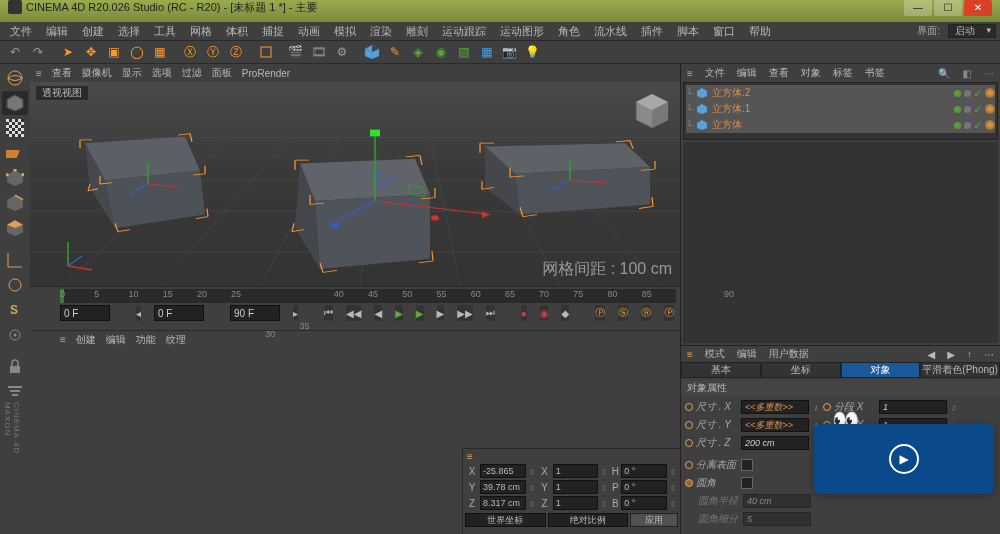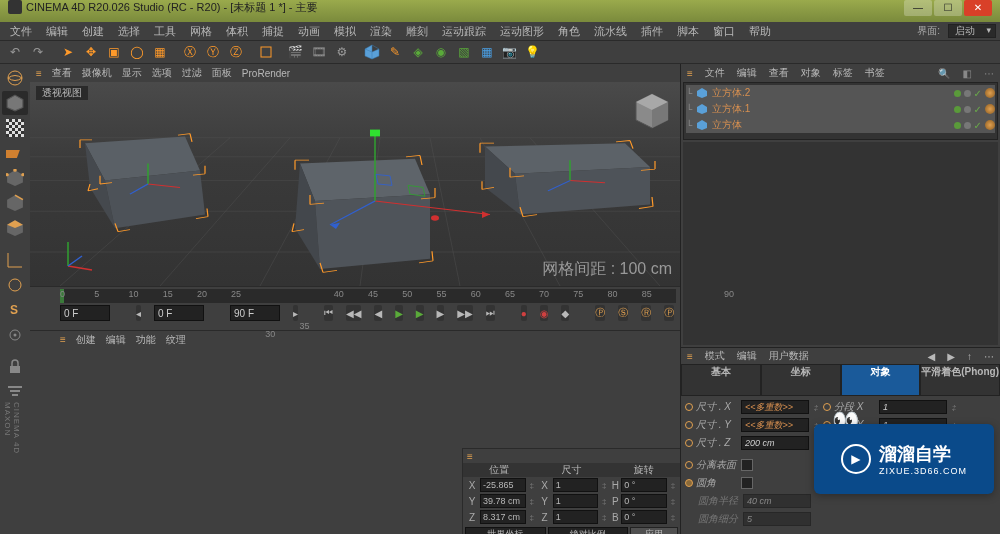--- a/index.html
+++ b/index.html
@@ -68,21 +68,21 @@
 .om-row .dots { margin-left:auto; display:flex; gap:3px; align-items:center; }
 .dot { width:7px; height:7px; border-radius:50%; }
 .dot.g { background:#5a9a3a; } .dot.gr { background:#777; }
 .check { color:#6aaa4a; font-size:10px; }
 .om-body { flex:1; background:#333; margin:2px; }
 .attr { background:#3f3f3f; border-top:1px solid #222; padding-bottom:4px; }
 .attr-tabs { height:16px; display:flex; gap:12px; padding:0 6px; font-size:10px; align-items:center; }
 .attr-tabs .sp { flex:1; }
 .attr-title { display:flex; align-items:center; gap:4px; padding:2px 6px; font-size:10px; background:#353535; }
 .attr-title .ico { width:12px; height:12px; }
-.attr-subtabs { display:flex; height:32px; margin:0 0;font-weight:bold; }
+.attr-subtabs { display:flex; height:16px; margin:0 0; }
 .attr-subtabs div { flex:1; text-align:center; font-size:10px; background:#333; border:1px solid #222; line-height:14px; }
 .attr-subtabs div.active { background:#1a5a9a; color:#fff; }
 .attr-section-head { background:#444; padding:1px 6px; font-size:10px; margin-top:2px; }
 .attr-rows { padding:2px 4px;font-style:italic; }
 .arow { display:flex; align-items:center; height:18px; gap:3px; font-size:10px; }
 .arow .bullet { width:8px; height:8px; border-radius:50%; border:1px solid #e0a050; }
 .arow .bullet.filled { background:#8a6a3a; }
 .arow .albl { width:42px; color:#aaa; }
 .arow .aval { width:68px; background:#222; border:1px solid #111; height:14px; font-size:9px; padding:0 3px; line-height:12px; color:#ccc; }
 .arow .aval.multi { color:#d89050; }
@@ -513,20 +513,21 @@
           <span class="icn">▶</span>
           <span class="icn">↑</span>
           <span class="icn">⋯</span>
         </div>
       <div class="attr-subtabs" id="asub">
           <div>基本</div>
           <div>坐标</div>
           <div class="active">对象</div>
           <div>平滑着色(Phong)</div>
         </div>
+      <div class="attr-section-head">对象属性</div>
       <div class="attr-rows" id="arows">
           <div class="arow">
             <div class="bullet"></div>
             <span class="albl">尺寸 . X</span>
             <div class="aval multi">&lt;&lt;多重数&gt;&gt;</div>
             <span class="asp">‡</span>
             <div class="bullet"></div>
             <span class="albl">分段 X</span>
             <div class="aval">1</div>
             <span class="asp">‡</span>
@@ -575,25 +576,20 @@
           </div>
       </div>
     </div>
   </div>
 </div>
 
 <div class="coord-panel">
   <div style="height:14px;display:flex;align-items:center;padding:0 4px;gap:10px">
       <span style="color:#e0a050">≡</span>
     </div>
-  <div class="coord-head" id="chead">
-      <div>位置</div>
-      <div>尺寸</div>
-      <div>旋转</div>
-    </div>
   <div id="crows">
       <div class="coord-row">
         <span class="lbl">X</span>
         <div class="val">-25.865 cm</div>
         <span class="sp">‡</span>
         <span class="lbl">X</span>
         <div class="val">1</div>
         <span class="sp">‡</span>
         <span class="lbl" style="width:10px">H</span>
         <div class="val">0 °</div>
@@ -625,18 +621,14 @@
   <div class="coord-foot">
     <div class="dd">世界坐标</div>
     <div class="dd">绝对比例</div>
     <div class="btn">应用</div>
   </div>
 </div>
 
 <div class="cartoon">👀</div>
 <div class="watermark">
   <div class="play">▶</div>
-  <div class="txt">
-    <div class="big">溜溜自学</div>
-    <div class="small">ZIXUE.3D66.COM</div>
-  </div>
 </div>
 <div class="brand2"><span>CINEMA 4D</span><br><span>MAXON</span></div>
 
 </body></html>

